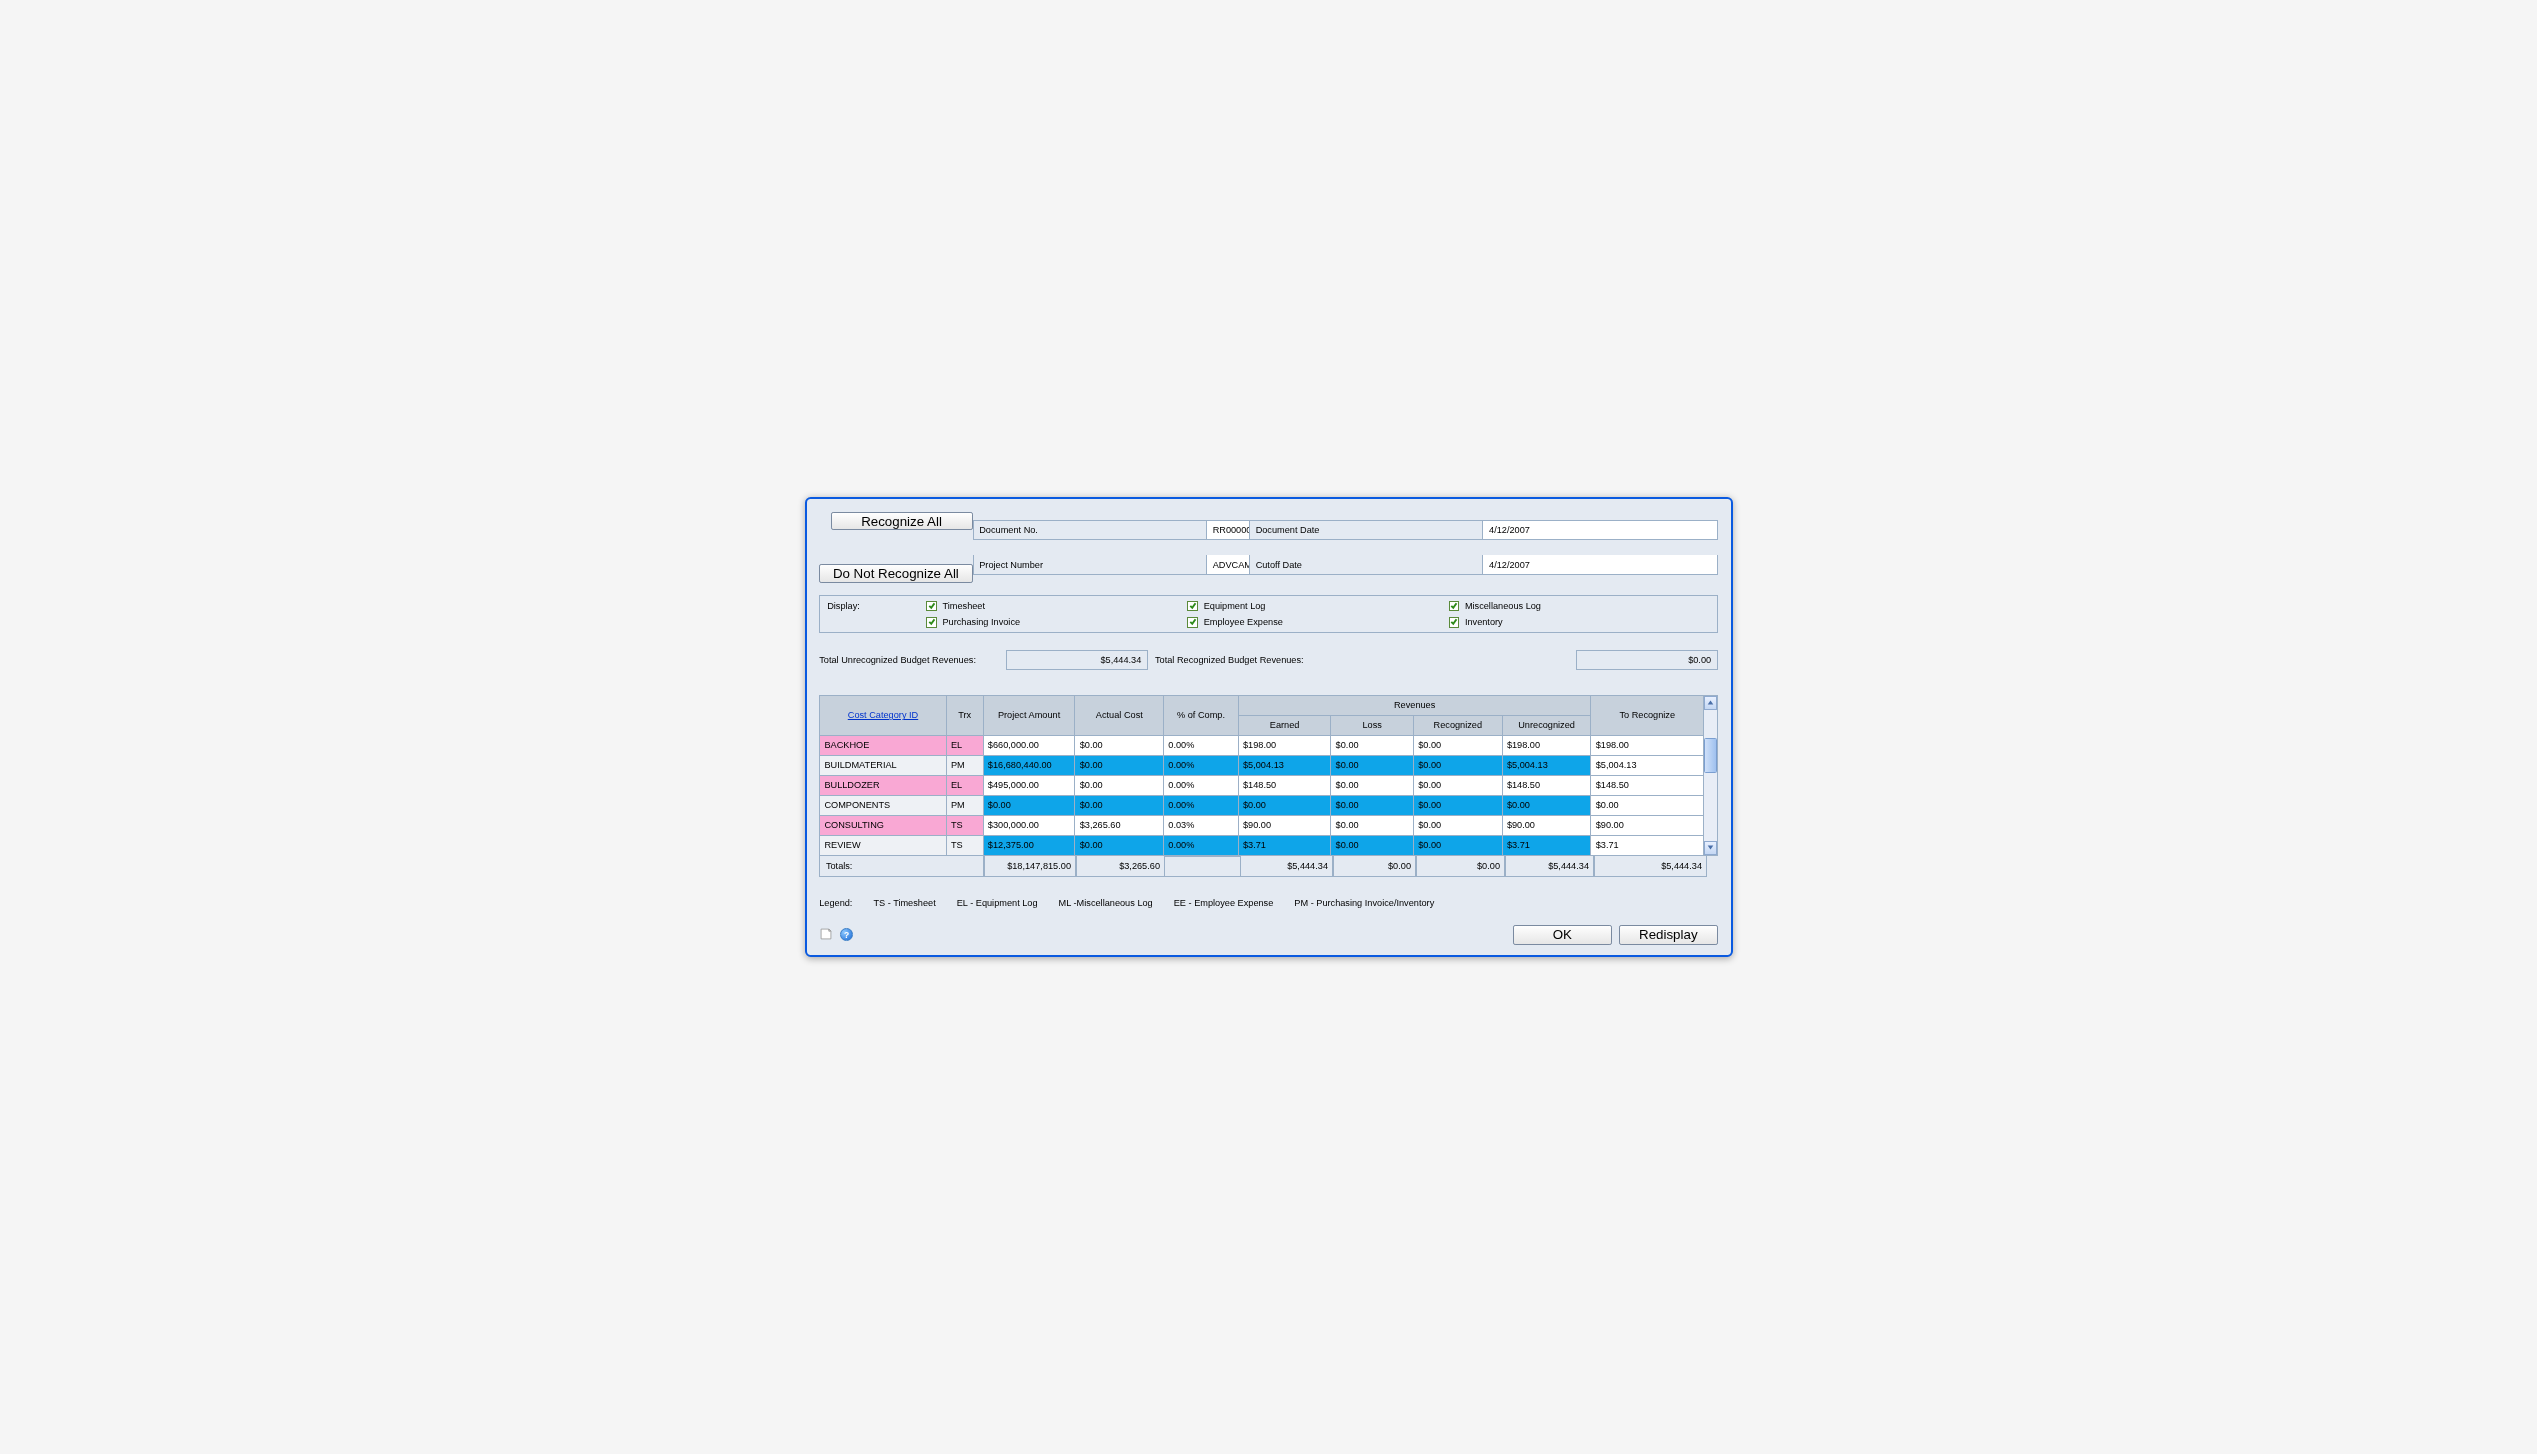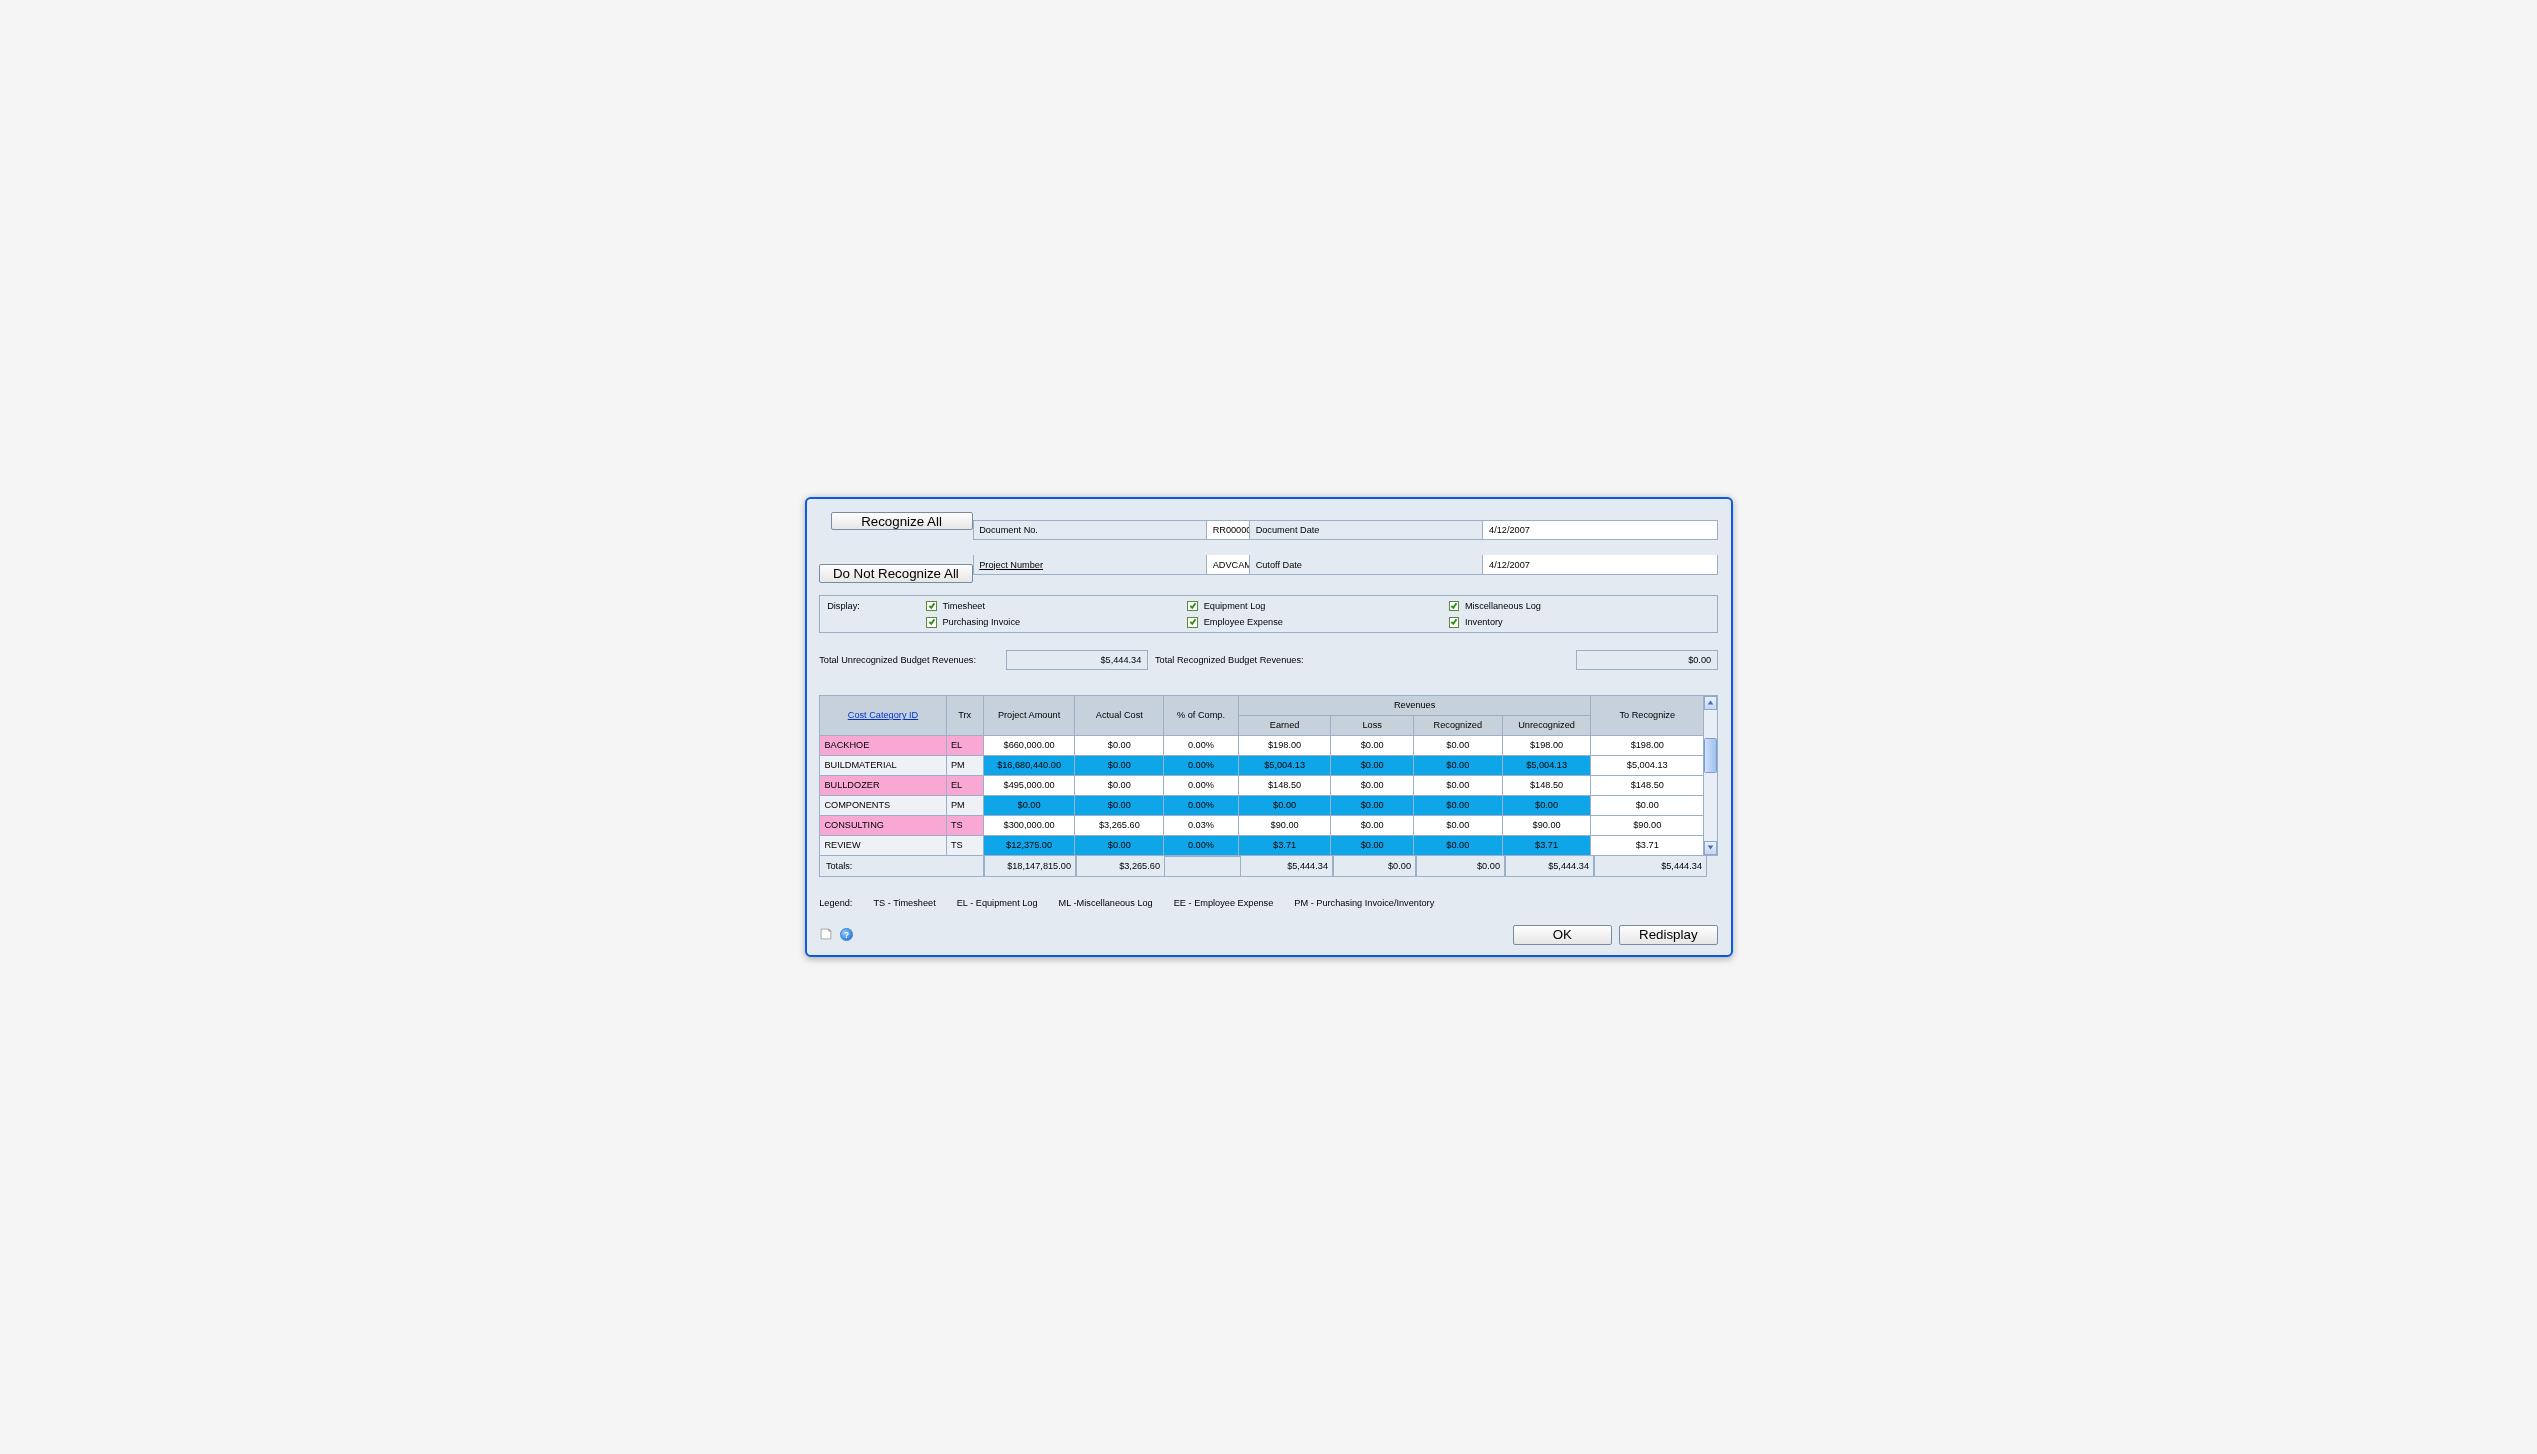--- a/index.html
+++ b/index.html
@@ -141,21 +141,21 @@
     border:0.7px solid #9bb0c7;
     padding:2.8px 4.2px;
     height:20px;
   }
   table.grid th{
     background:#c7d1dc;
     font-weight:normal;
     text-align:center;
   }
   table.grid th.link a{color:#0033cc;text-decoration:underline;cursor:pointer;}
-  table.grid td.num{text-align:center;background:#fff;}
+  table.grid td.num{text-align:left;background:#fff;}
   table.grid tr.alt td.num{background:#0ea5e9;}
   table.grid td.txt{background:#f9a8d4;}
   table.grid tr.alt td.txt{background:#eef1f5;}
   table.grid td.torec{background:#fff;}
   table.grid tr.alt td.torec{background:#fff;}
   .scrollbar{
     width:14px;background:#e9edf4;border:0.7px solid #9bb0c7;border-left:none;
     display:flex;flex-direction:column;
   }
   .sb-btn{height:14px;background:linear-gradient(to bottom,#e8f0ff,#c4d7f3);border:0.7px solid #8ea9cf;display:flex;align-items:center;justify-content:center;cursor:pointer;}
@@ -212,21 +212,21 @@
       <div class="finput">RR000000000000001</div>
       <div></div>
       <div class="flabel">Document Date</div>
       <div class="finput" style="min-width:85px;">4/12/2007</div>
       <div></div>
       <div class="btncol" style="grid-row:1 / span 2;gap:34px;">
         <button class="btn">Recognize All</button>
         <button class="btn">Do Not Recognize All</button>
       </div>
 
-      <div class="flabel" style="border-top:none;text-decoration:underline;">Project Number</div>
+      <div class="flabel" style="border-top:none;">Project Number</div>
       <div class="finput" style="border-top:none;">ADVCAMP</div>
       <div></div>
       <div class="flabel" style="border-top:none;">Cutoff Date</div>
       <div class="finput" style="border-top:none;min-width:85px;">4/12/2007</div>
       <div></div>
     </div>
 
     <div class="display-group">
       <div class="dglabel">Display:</div>
       <div class="chk">

